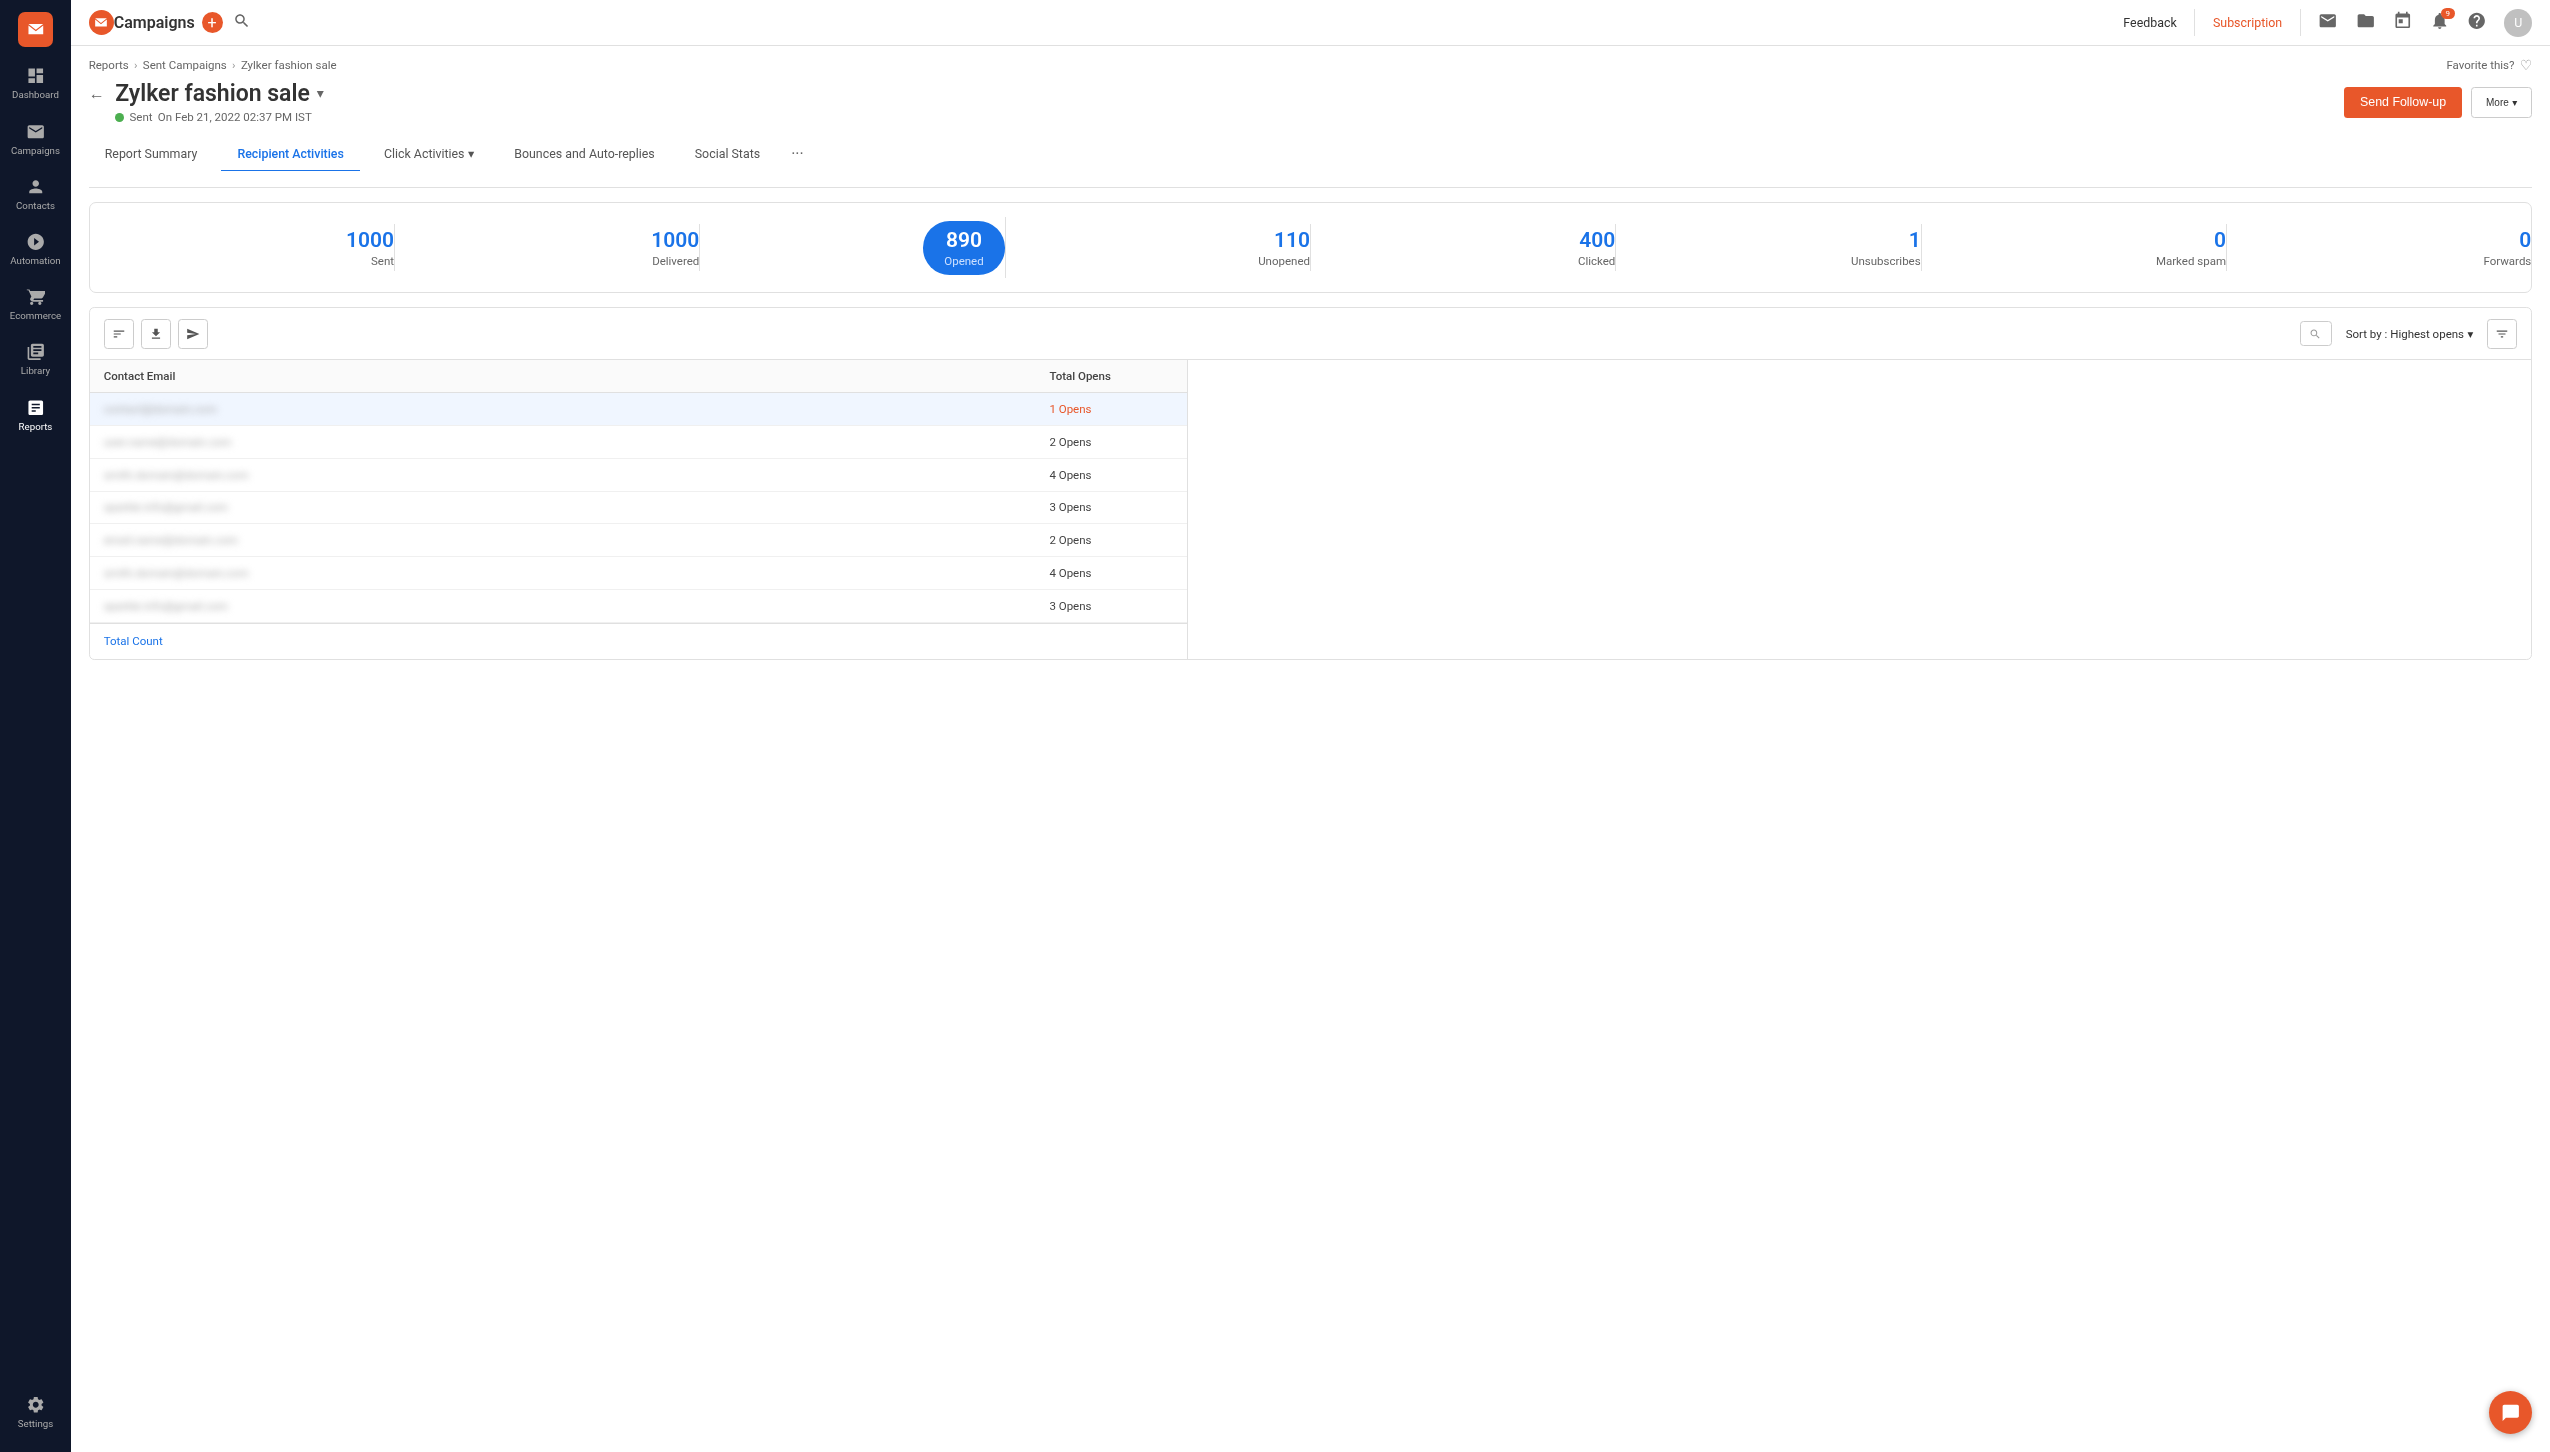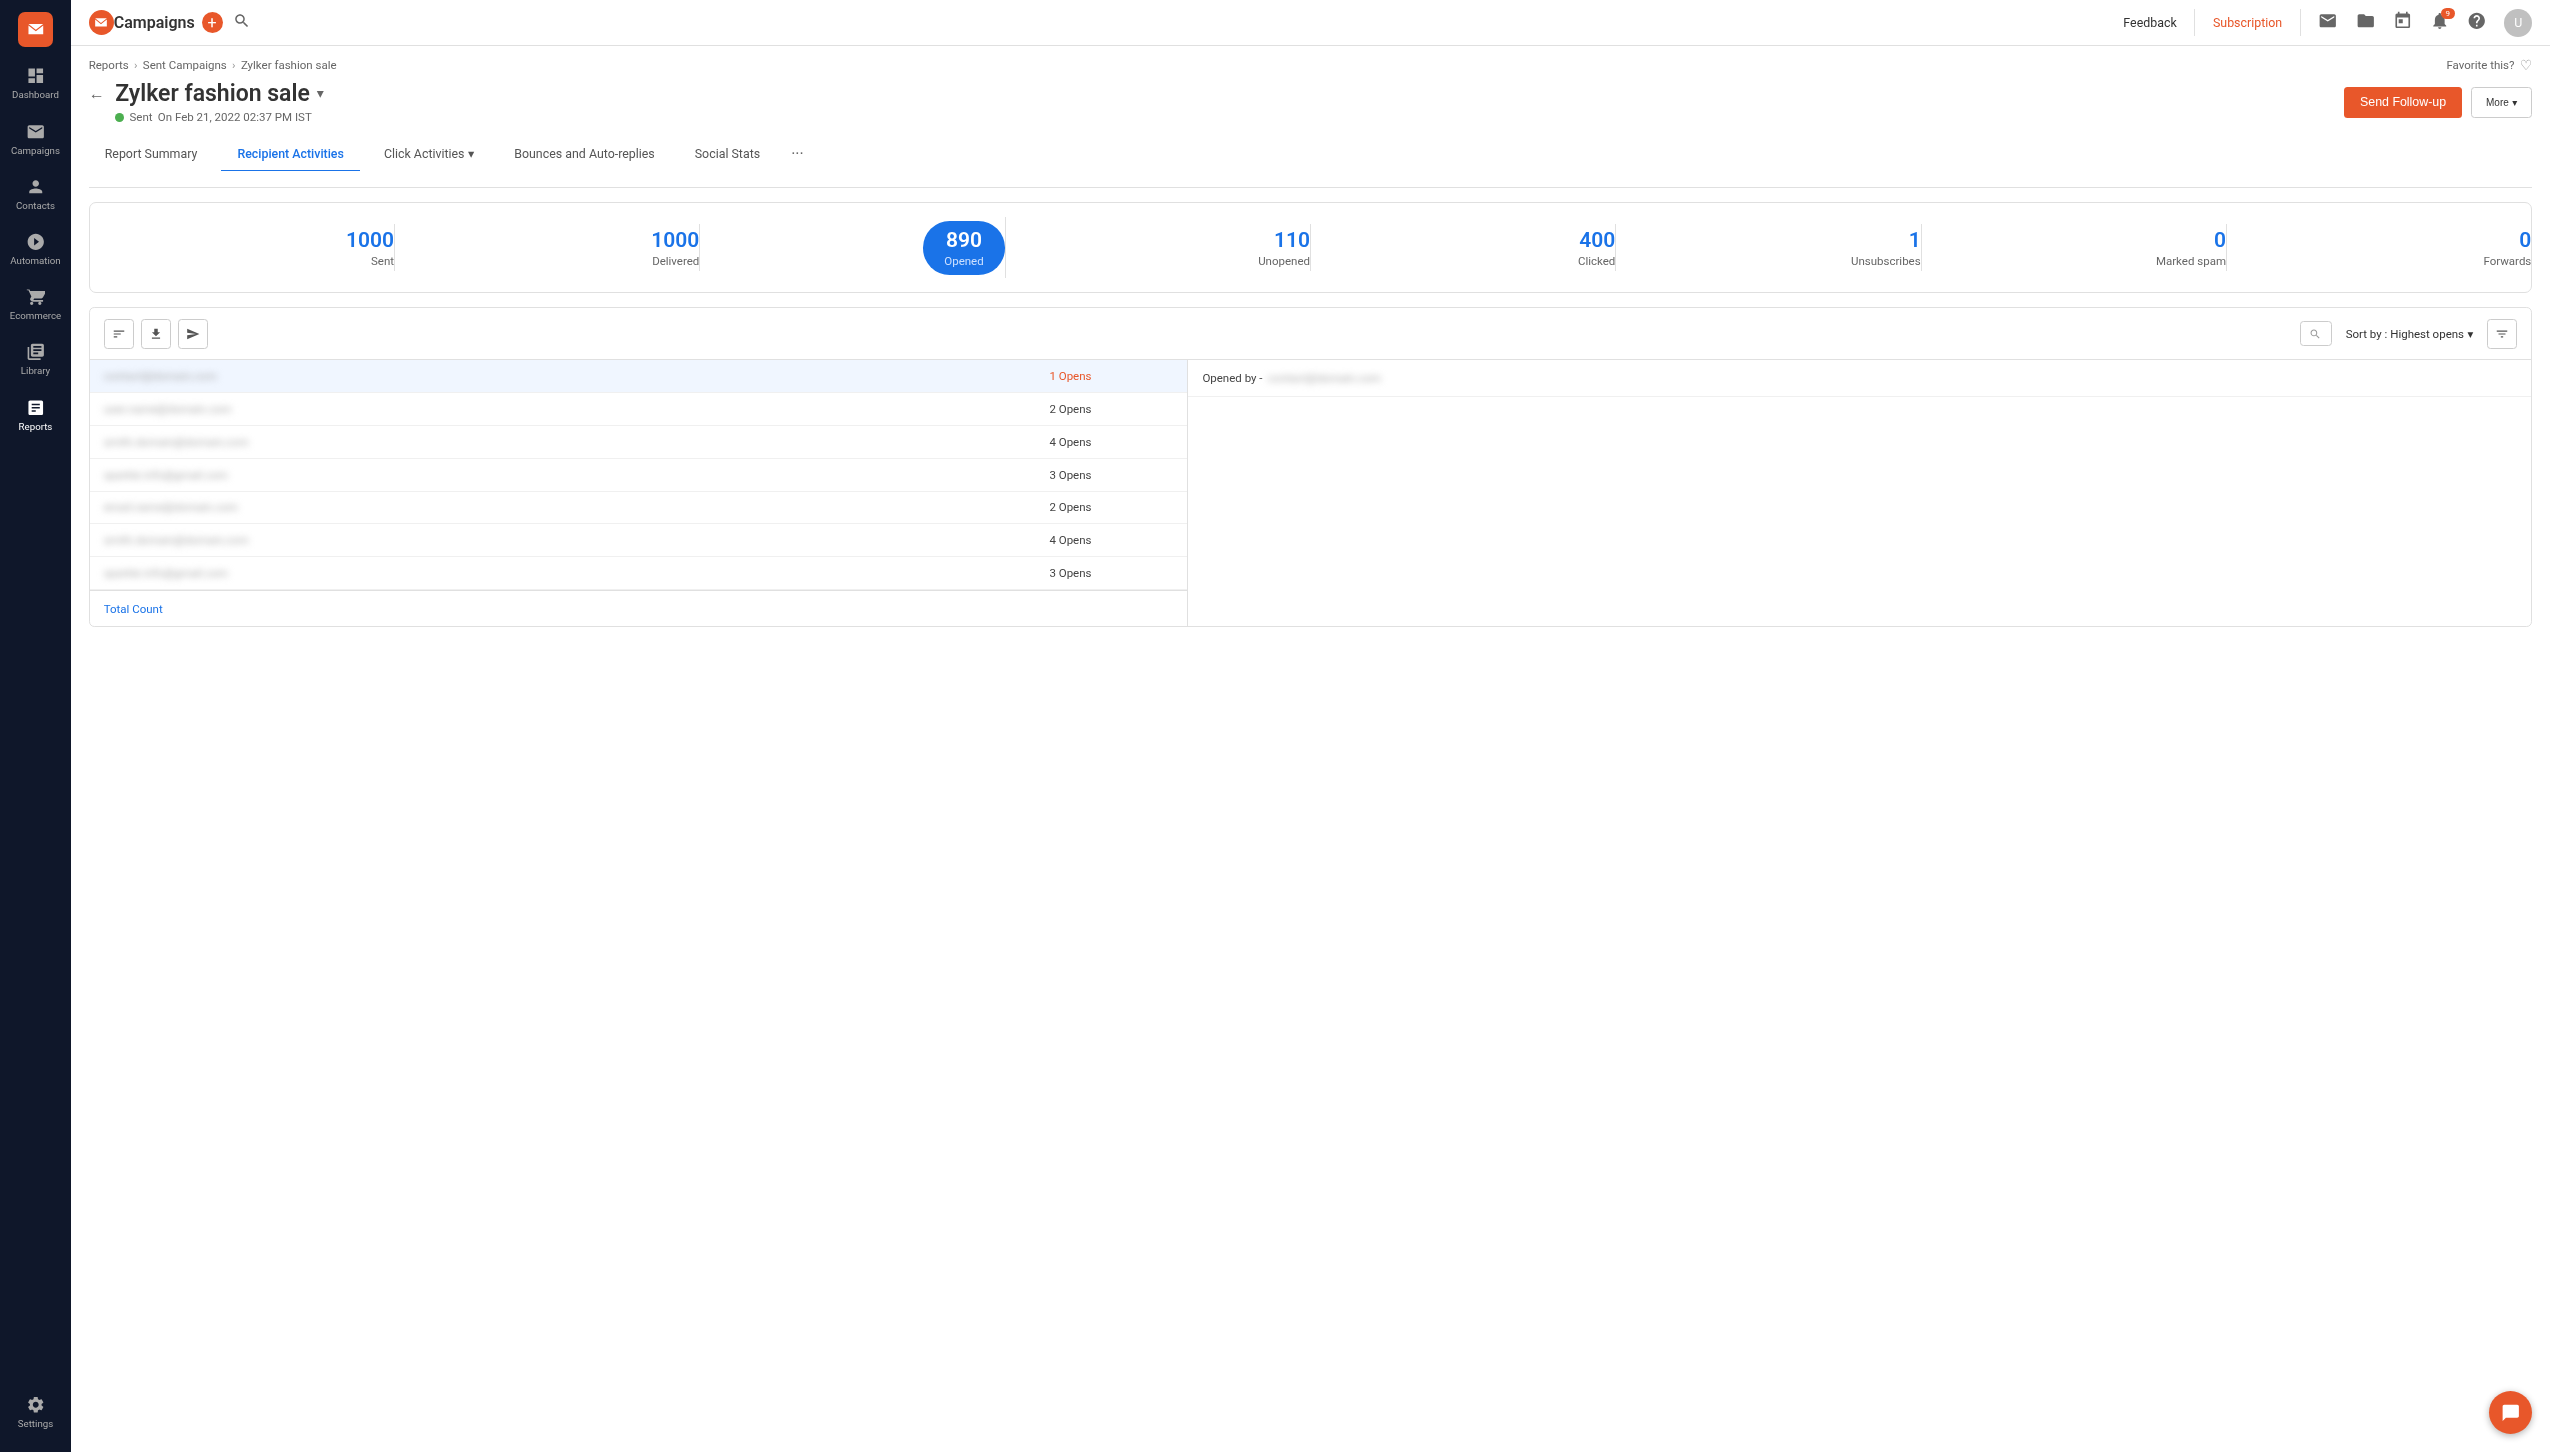--- a/index.html
+++ b/index.html
@@ -534,20 +534,24 @@
             <svg viewBox="0 0 24 24" style="width:14px;height:14px;fill:#555">
                 <path d="M10 18h4v-2h-4v2zM3 6v2h18V6H3zm3 7h12v-2H6v2z"></path>
               </svg>
           </div>
         </div>
       </div>
 
       <div class="split-table">
 
         <div class="left-panel">
+          <div class="table-header">
+            <span class="col-email">Contact Email</span>
+            <span class="col-opens">Total Opens</span>
+          </div>
 
           <div class="table-row selected">
             <span class="email-blurred col-email">contact@domain.com</span>
             <span class="opens-val orange col-opens">1 Opens</span>
           </div>
 
           <div class="table-row">
             <span class="email-blurred col-email">user.name@domain.com</span>
             <span class="opens-val gray col-opens">2 Opens</span>
           </div>
@@ -573,24 +577,20 @@
           </div>
 
           <div class="table-row">
             <span class="email-blurred col-email">sparkle.info@gmail.com</span>
             <span class="opens-val gray col-opens">3 Opens</span>
           </div>
           <div class="table-footer">Total Count</div>
         </div>
 
         <div class="right-panel">
-          <div class="detail-header">
-            <span>Opened by  -</span>
-            <span class="detail-email-blurred">contact@domain.com</span>
-          </div>
         </div>
       </div>
     </div>
   </div>
 </div>
 
 <div class="chat-btn">
   <svg viewBox="0 0 24 24" style="width:19.5px;height:19.5px;fill:white">
       <path d="M20 2H4c-1.1 0-2 .9-2 2v18l4-4h14c1.1 0 2-.9 2-2V4c0-1.1-.9-2-2-2z"></path>
     </svg>

